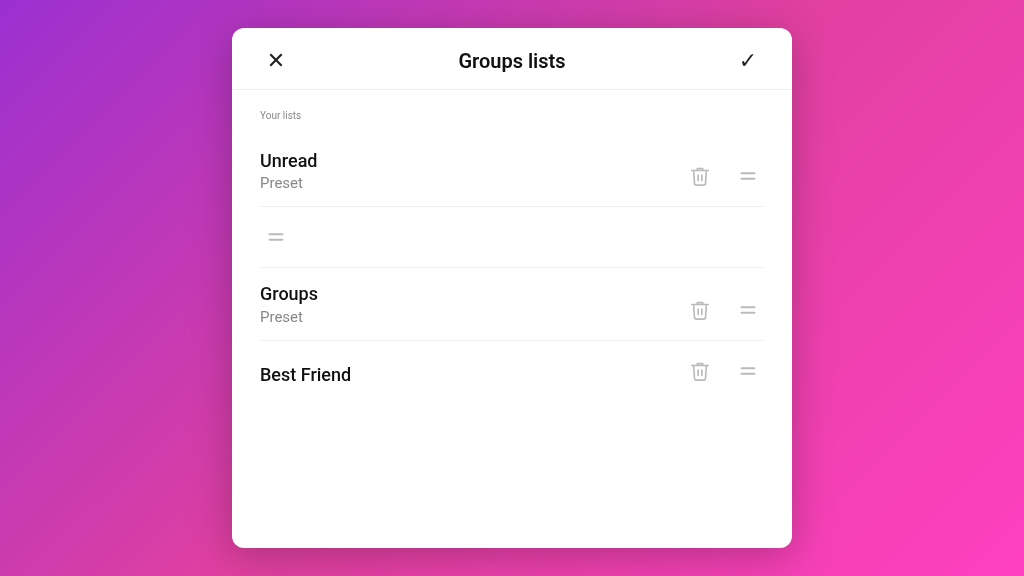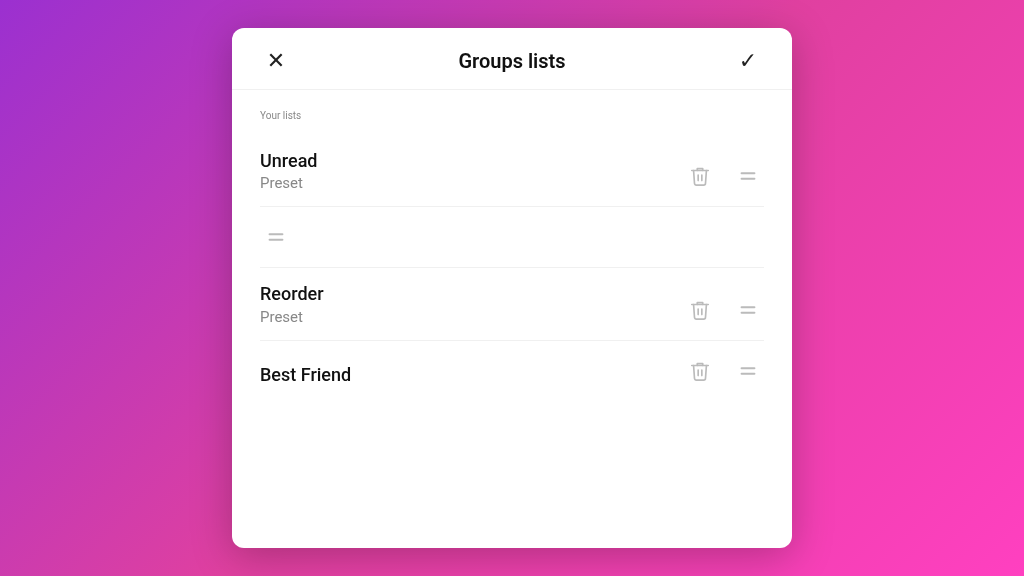--- a/index.html
+++ b/index.html
@@ -157,21 +157,21 @@
             <span class="action-icon drag-icon">
               <svg viewBox="0 0 24 24" stroke-width="2.2" stroke-linecap="round">
       <line x1="5" y1="9" x2="19" y2="9" stroke="#bbb"></line>
       <line x1="5" y1="15" x2="19" y2="15" stroke="#bbb"></line>
     </svg>
             </span>
           </div>
         </div>
         <div class="list-item">
           <div class="list-item-text">
-            <div class="list-item-name">Reorder</div>
+            <div class="list-item-name">Groups</div>
             <div class="list-item-sub">Preset</div>
           </div>
           <div class="list-item-actions">
             <span class="action-icon trash-icon">
               <svg viewBox="0 0 24 24" stroke-width="1.8" stroke-linecap="round" stroke-linejoin="round">
       <polyline points="3 6 5 6 21 6" stroke="#bbb"></polyline>
       <path d="M19 6l-1 14a2 2 0 0 1-2 2H8a2 2 0 0 1-2-2L5 6" stroke="#bbb"></path>
       <path d="M9 6V4h6v2" stroke="#bbb"></path>
       <line x1="10" y1="11" x2="10" y2="17" stroke="#bbb"></line>
       <line x1="14" y1="11" x2="14" y2="17" stroke="#bbb"></line>

